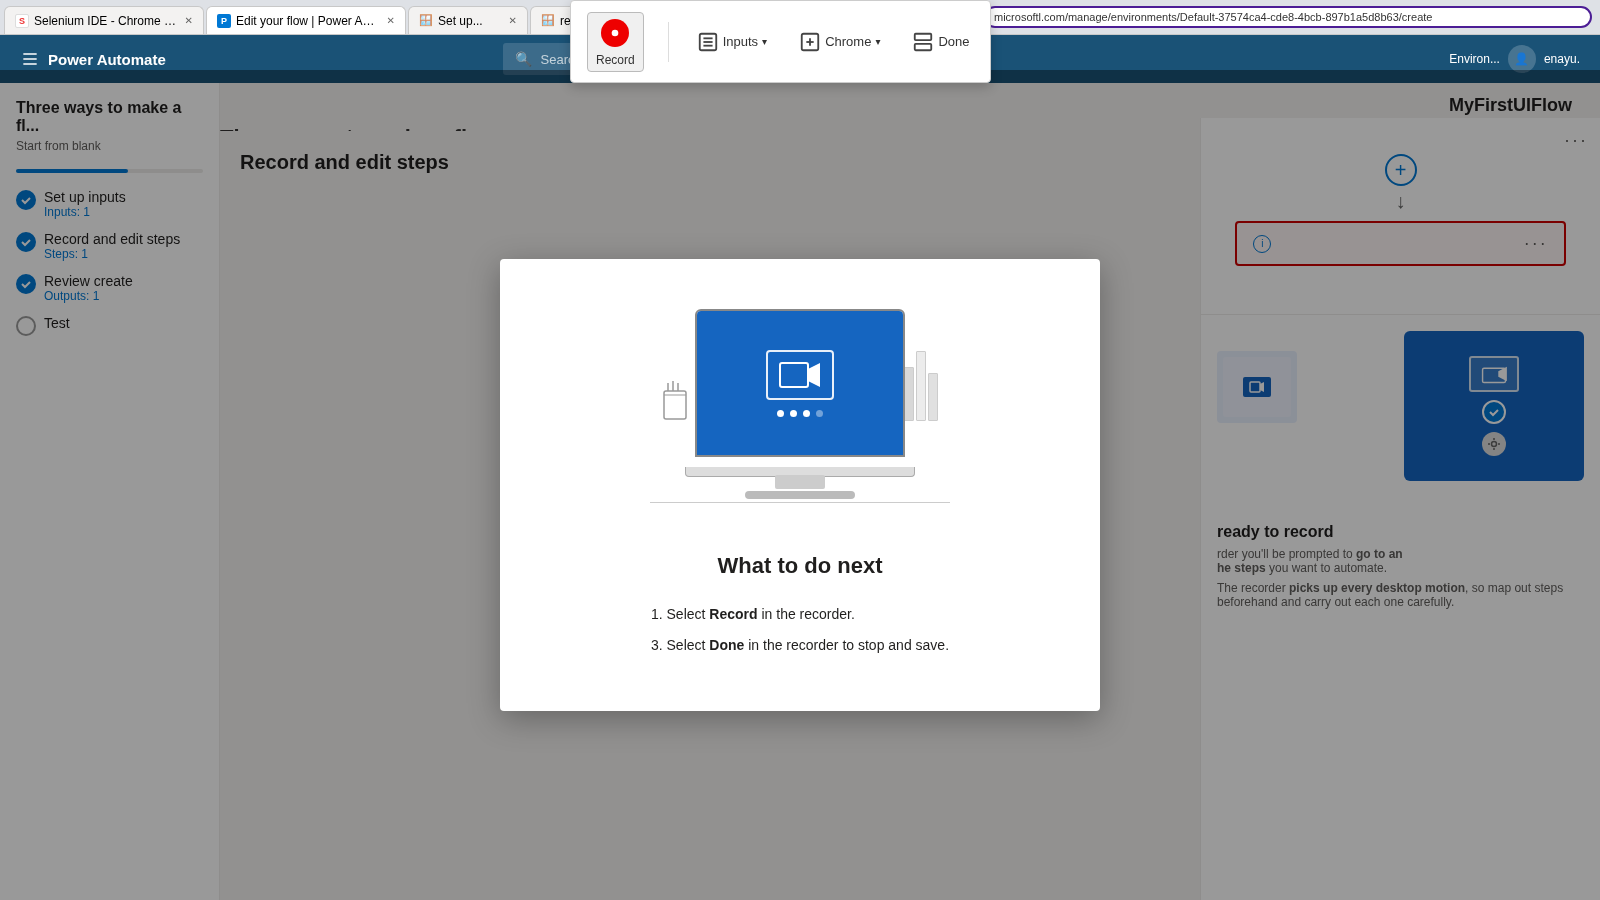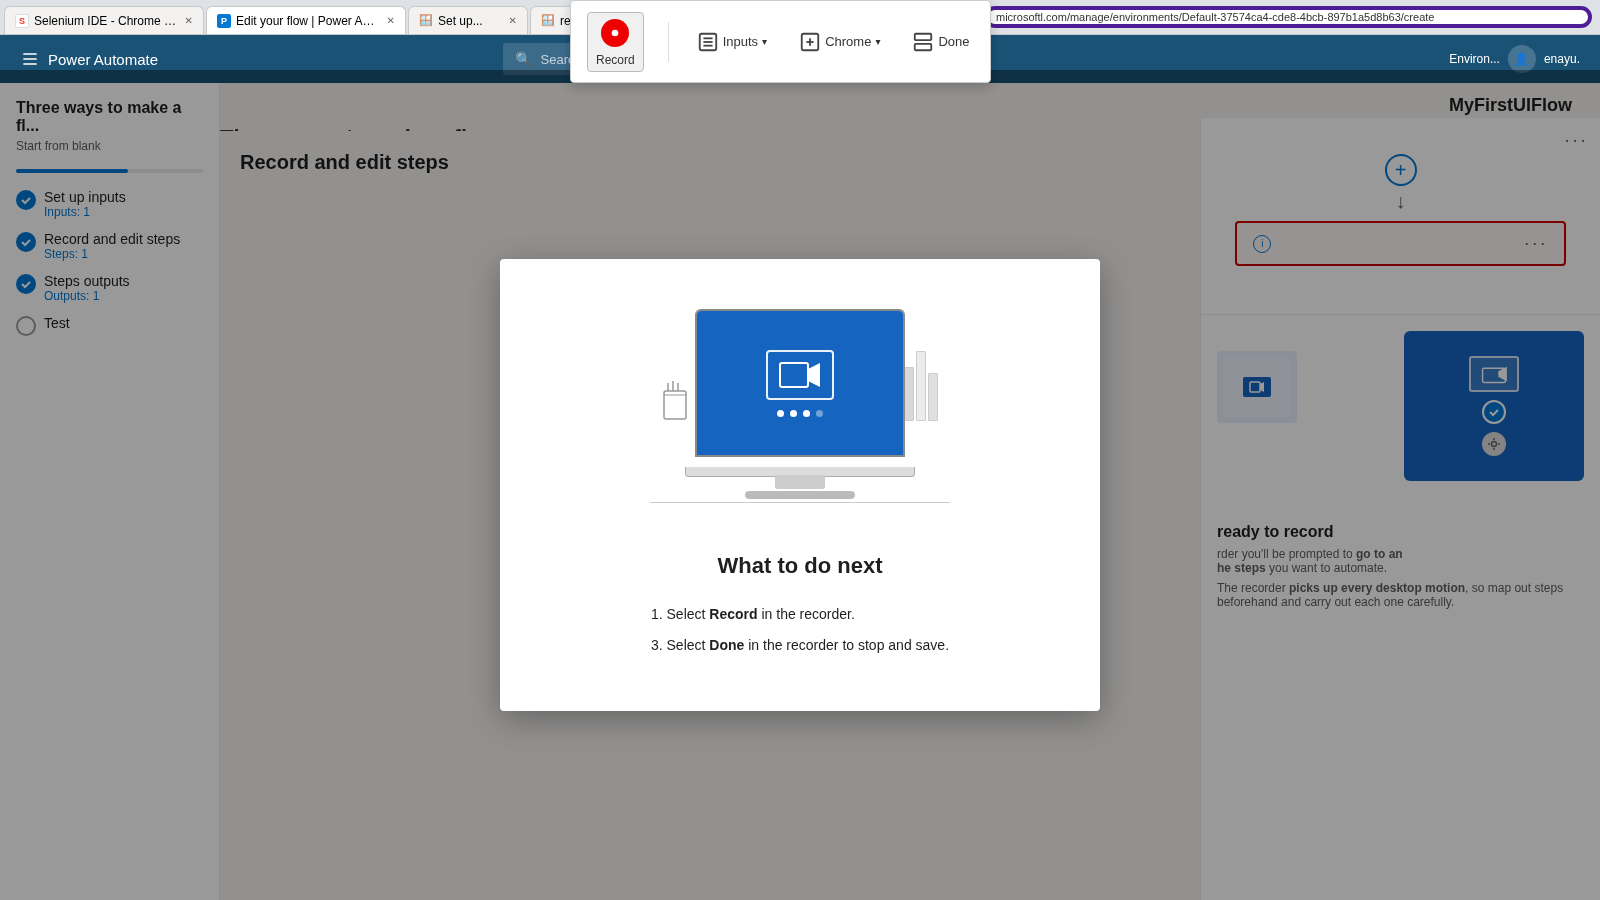--- a/index.html
+++ b/index.html
@@ -158,21 +158,21 @@
       justify-content: center; cursor: pointer; flex-shrink: 0;
     }
 
     
     .fav-selenium { background: #fff; border: 1px solid #ddd; border-radius: 2px; }
     .fav-power { background: #0078d4; border-radius: 2px; }
     .fav-win { background: transparent; }
     .fav-ext { background: #333; border-radius: 2px; }
     .fav-ui { background: #0078d4; border-radius: 2px; }
 
-    .address-bar { flex: 1; margin: 0 8px; background: #fff; border: 4px solid #4c1d95; border-radius: 12px; height: 22px; display: flex; align-items: center; padding: 0 8px; font-size: 11px; color: #333; }
+    .address-bar { flex: 1; margin: 0 8px; background: #fff; border: 2px solid #4c1d95; border-radius: 12px; height: 22px; display: flex; align-items: center; padding: 0 8px; font-size: 11px; color: #333; }
   </style>
 </head>
 <body>
 
 <div class="browser-chrome">
   <div class="tab-bar">
     <div class="tab">
       <div class="favicon fav-selenium" style="width:14px;height:14px;font-size:9px;display:flex;align-items:center;justify-content:center;font-weight:bold;color:#e33;">S</div>
       <span class="tab-label">Selenium IDE - Chrome Web Sto...</span>
       <span class="close-tab">✕</span>
@@ -246,21 +246,21 @@
   </div>
 </div>
 
 <div class="app-container">
 
   <div class="search-bar-row">
     <div style="width:200px; display:flex; align-items:center; gap:8px; margin-right:20px;">
       <svg width="20" height="20" viewBox="0 0 24 24" fill="none" stroke="white" stroke-width="2">
         <path d="M4 6h16M4 12h16M4 18h16"></path>
       </svg>
-      <span style="color:white; font-size:15px; font-weight:400;">Power Automate</span>
+      <span style="color:white; font-size:15px; font-weight:700;">Power Automate</span>
     </div>
     <div class="search-box">
       <span class="search-icon">🔍</span>
       <input type="text" placeholder="Search for helpful resources" style="">
     </div>
     <div class="top-right-area">
       <span>Environ...</span>
       <span style="width:28px;height:28px;border-radius:50%;background:#fff3;display:flex;align-items:center;justify-content:center;font-size:12px;color:white;">👤</span>
       <span>enayu.</span>
     </div>
@@ -414,21 +414,21 @@
       </div>
     </div>
 
     <div class="sidebar-step">
       <div class="step-check">
         <svg viewBox="0 0 12 12" fill="none">
             <path d="M2 6l3 3 5-5" stroke="white" stroke-width="2"></path>
           </svg>
       </div>
       <div class="step-content">
-        <div class="step-name">Steps outputs</div>
+        <div class="step-name">Review create</div>
         <div class="step-detail">Outputs: 1</div>
       </div>
     </div>
 
     <div class="sidebar-step">
       <div class="step-check-empty"></div>
       <div class="step-content">
         <div class="step-name">Test</div>
       </div>
     </div>

